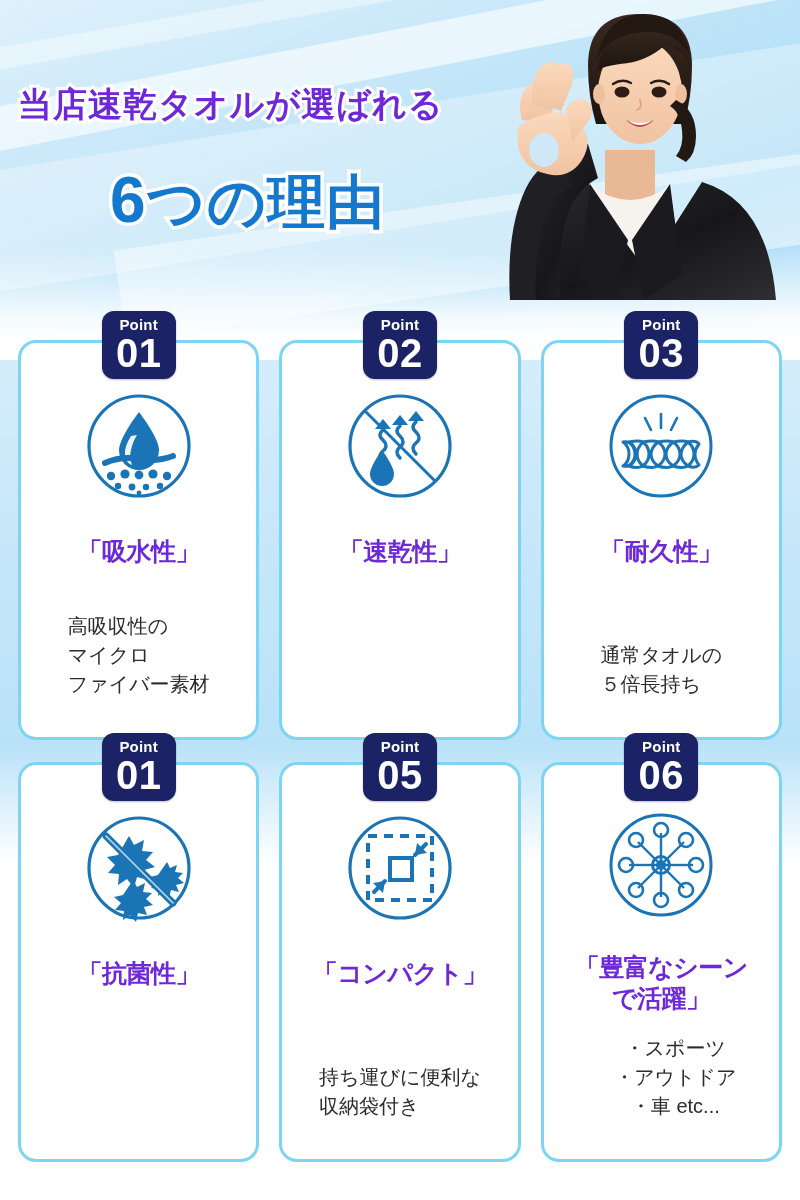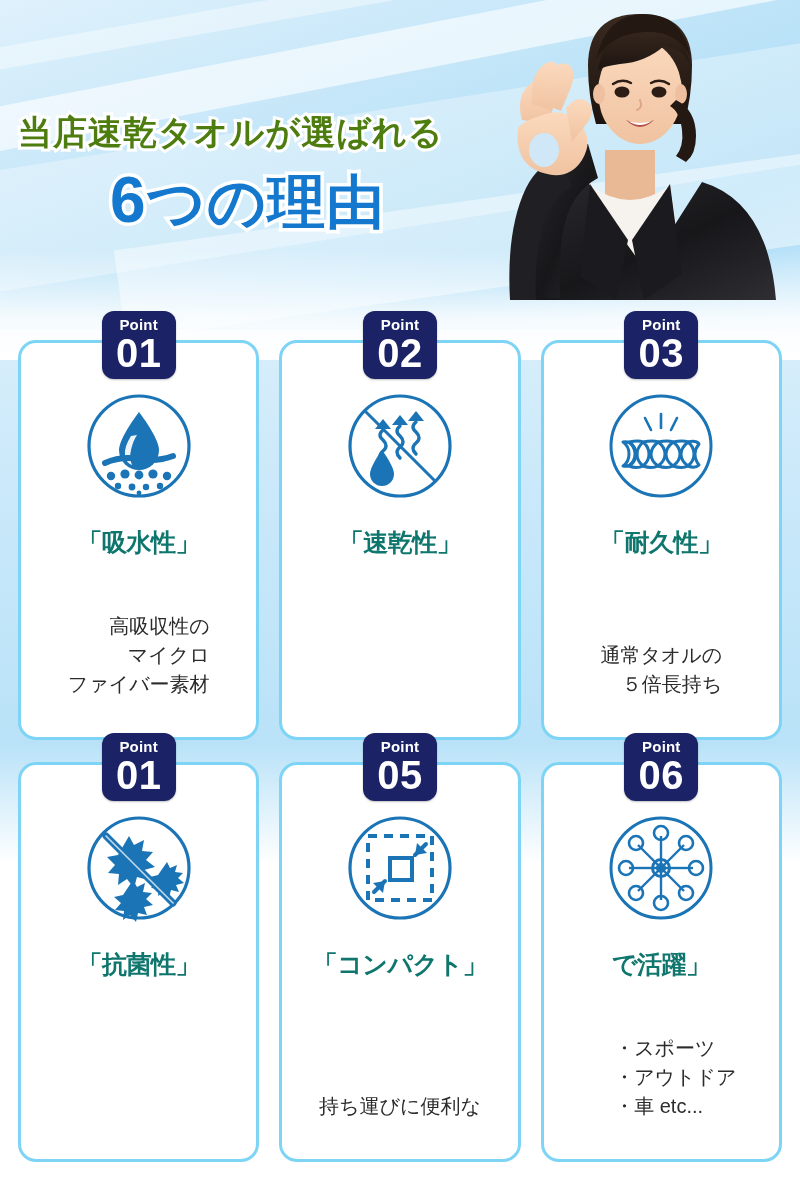--- a/index.html
+++ b/index.html
@@ -20,24 +20,23 @@
   .band2{ left:-160px; top:196px; width:1100px; height:120px; transform:rotate(-9deg); background:rgba(255,255,255,.33); }
   .band3{ left:-60px; top:58px;  width:1000px; height:22px; transform:rotate(-10deg); background:rgba(255,255,255,.40); }
   .band4{ left:120px; top:250px; width:900px;  height:90px;  transform:rotate(-8deg);  background:rgba(255,255,255,.45); }
   .bg-fade{ position:absolute; left:0; top:250px; width:800px; height:110px;
             background:linear-gradient(180deg,rgba(255,255,255,0) 0%,rgba(255,255,255,.85) 62%,#ffffff 100%); }
 
   
   .headline{ position:absolute; z-index:5; left:0; top:0; width:800px; }
   .head-line1{
     position:absolute; left:18px; top:82px;
-    font-size:34px; font-weight:700; letter-spacing:1px; color:#4d7c0f;
+    font-size:34px; font-weight:700; letter-spacing:1px; color:#6d28d9;
     -webkit-text-stroke:6px #ffffff; paint-order:stroke fill;
     text-shadow:0 0 2px #fff;
-    margin-top:28px;
   }
   .head-line2{
     position:absolute; left:110px; top:168px;
     color:#1479ce; font-weight:700; letter-spacing:1px;
     -webkit-text-stroke:7px #ffffff; paint-order:stroke fill;
   }
   .head-line2 .num{ font-size:64px; line-height:1; }
   .head-line2 .rest{ font-size:58px; line-height:1; }
 
   
@@ -46,41 +45,41 @@
   
   .grid{
     position:absolute; z-index:6; left:0; top:340px; width:800px;
     display:grid; grid-template-columns:repeat(3,1fr); gap:22px 20px;
     padding:0 18px;
   }
   .card{
     position:relative; background:#fff;
     border:3px solid #7ed4f5; border-radius:18px;
     height:400px; padding:34px 11px 12px;
-    display:flex; flex-direction:column; align-items:center;
+    display:flex; flex-direction:column; align-items:center;gap:21px;
   }
   .badge{
     position:absolute; left:50%; top:-32px; transform:translateX(-50%);
     width:74px; height:68px; background:#1b2265; border-radius:12px;
     display:flex; flex-direction:column; align-items:center; justify-content:center;
     color:#fff; line-height:1; box-shadow:0 1px 2px rgba(0,0,0,.25);
   }
   .badge .p{ font-size:15px; font-weight:700; letter-spacing:.2px; margin-bottom:1px; }
   .badge .n{ font-size:40px; font-weight:700; letter-spacing:.5px; }
 
   .icon-wrap{ margin-top:10px; height:118px; display:flex; align-items:center; justify-content:center; }
   .card-title{
-    color:#0f766e; font-size:25px; font-weight:700; text-align:center;
-    line-height:1.22; margin-top:22px; letter-spacing:-.5px;
+    color:#6d28d9; font-size:25px; font-weight:700; text-align:center;
+    line-height:1.22; margin-top:10px; letter-spacing:-.5px;
   }
   .card-desc{
-    color:#2b2b2b; font-size:20px; text-align:right; line-height:1.45;
+    color:#2b2b2b; font-size:20px; text-align:left; line-height:1.45;
     margin-top:auto; margin-bottom:26px; font-weight:400;
   }
-  .card-desc.bullets{ text-align:left; padding-left:28px; }
+  .card-desc.bullets{ text-align:center; padding-left:28px; }
 </style>
 </head>
 <body>
 
 <div class="bg-wrap">
   <div class="bg-base"></div>
   <div class="band band3"></div>
   <div class="band band1"></div>
   <div class="band band2"></div>
   <div class="band band4"></div>
@@ -288,20 +287,21 @@
         </g>
         <g fill="#1a74b5">
           <path d="M69 41 l2 -12 l10 10 z"></path>
           <path d="M39 67 l-2 12 l-10 -10 z"></path>
         </g>
       </svg>
     </div>
     <div class="card-title">「コンパクト」</div>
     <div class="card-desc">
       <div>持ち運びに便利な</div>
+      <div>収納袋付き</div>
     </div>
   </div>
 
   <div class="card">
     <div class="badge">
       <span class="p">Point</span>
       <span class="n">06</span>
     </div>
     <div class="icon-wrap">
       <svg width="108" height="108" viewBox="0 0 108 108">
@@ -324,20 +324,21 @@
           <circle cx="29" cy="29" r="7"></circle>
             <circle cx="79" cy="29" r="7"></circle>
           <circle cx="29" cy="79" r="7"></circle>
             <circle cx="79" cy="79" r="7"></circle>
           <circle cx="54" cy="54" r="8.5" stroke-width="3"></circle>
           <circle cx="54" cy="54" r="3.6" stroke-width="3"></circle>
         </g>
       </svg>
     </div>
     <div class="card-title">
+      <div>「豊富なシーン</div>
       <div>で活躍」</div>
     </div>
     <div class="card-desc bullets">
       <div>・スポーツ</div>
       <div>・アウトドア</div>
       <div>・車 etc...</div>
     </div>
   </div>
 
 </div>

